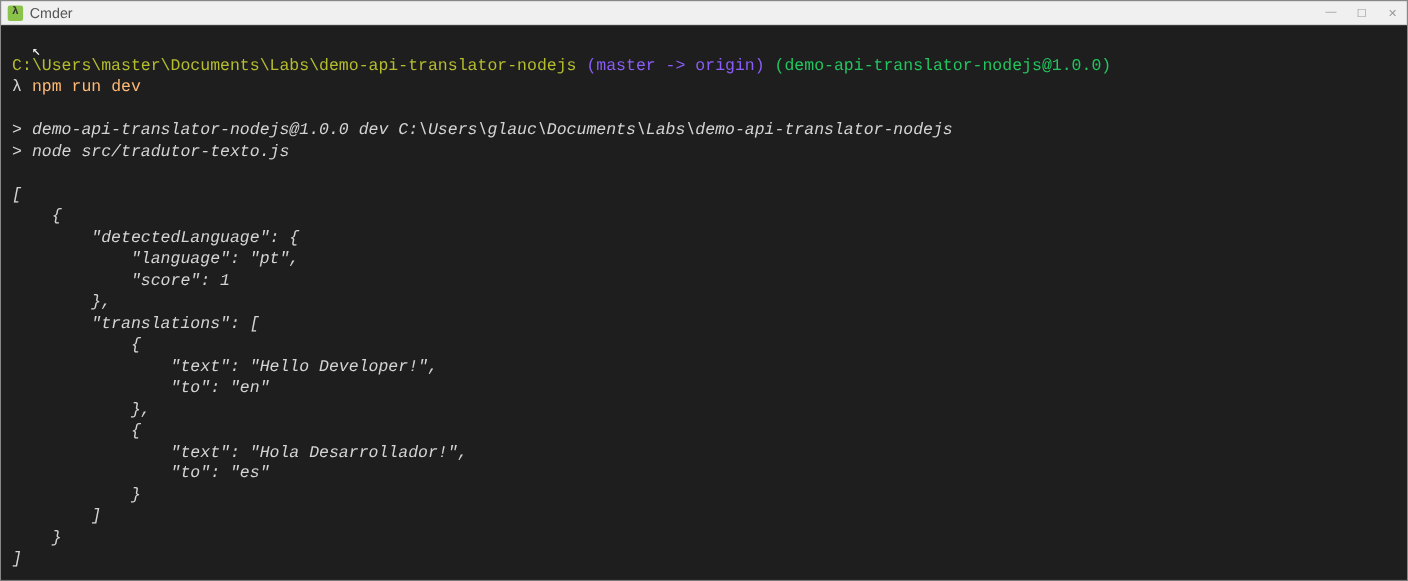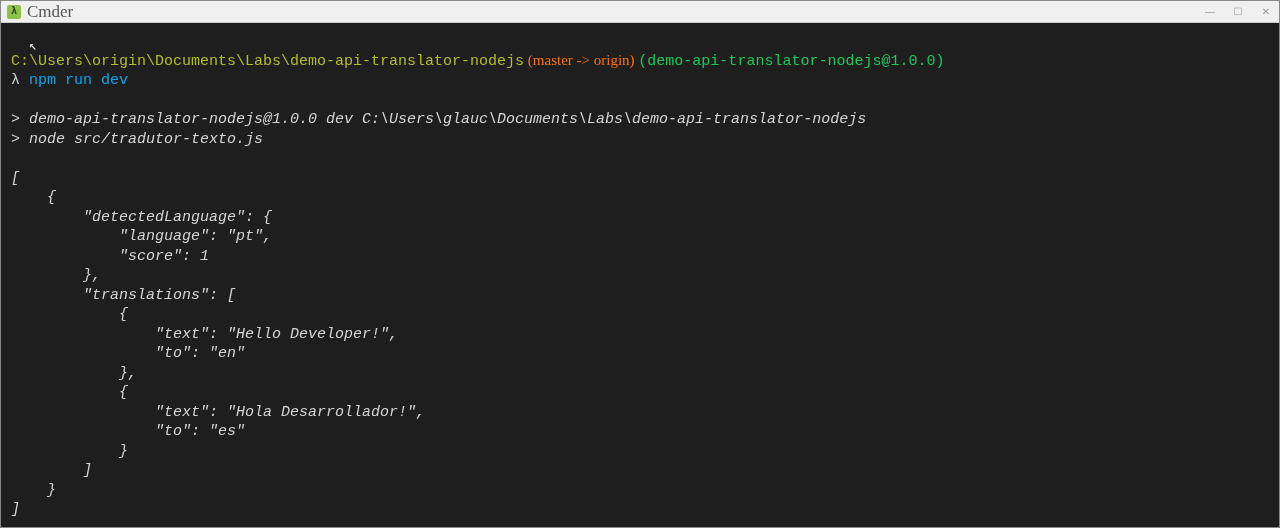--- a/index.html
+++ b/index.html
@@ -42,23 +42,23 @@
       background: #8bc34a;
       border-radius: 2px;
       display: flex;
       align-items: center;
       justify-content: center;
       font-size: 10px;
       font-weight: bold;
       color: #333;
     }
     .app-title {
-      font-size: 17px;
+      font-size: 13px;
       color: #555;
-      font-family: Liberation Serif, serif;
+      font-family: Liberation Sans, sans-serif;
     }
     .window-controls {
       display: flex;
       gap: 14px;
       align-items: center;
     }
     .window-control {
       font-size: 10px;
       color: #999;
       cursor: pointer;
@@ -74,31 +74,30 @@
       line-height: 19.5px;
       color: #d4d4d4;
       white-space: pre;
       overflow: hidden;
       position: relative;
     }
     .prompt-path {
       color: #b5bd2e;
     }
     .prompt-branch {
-      color: #f97316;
-      font-family: Liberation Serif, serif;
+      color: #8b5cf6;
     }
     .prompt-pkg {
       color: #22c55e;
     }
     .prompt-symbol {
       color: #d4d4d4;
     }
     .command {
-      color: #0ea5e9;
+      color: #fdba74;
     }
     .output-line {
       color: #d4d4d4;
       font-style: italic;
     }
     .cursor-pointer {
       position: absolute;
       top: 14px;
       left: 28px;
       font-size: 13px;
@@ -115,21 +114,21 @@
       <div class="app-icon">λ</div>
       <div class="app-title">Cmder</div>
     </div>
     <div class="window-controls">
       <div class="window-control">—</div>
       <div class="window-control">☐</div>
       <div class="window-control">✕</div>
     </div>
   </div>
   <div class="terminal">
-<span class="cursor-pointer">↖</span><span class="prompt-path">C:\Users\origin\Documents\Labs\demo-api-translator-nodejs</span><span class="prompt-branch"> (master -&gt; origin) </span><span class="prompt-pkg">(demo-api-translator-nodejs@1.0.0)</span>
+<span class="cursor-pointer">↖</span><span class="prompt-path">C:\Users\master\Documents\Labs\demo-api-translator-nodejs</span><span class="prompt-branch"> (master -&gt; origin) </span><span class="prompt-pkg">(demo-api-translator-nodejs@1.0.0)</span>
 <span class="prompt-symbol">λ </span><span class="command">npm run dev</span>
 
 <span class="output-line">&gt; demo-api-translator-nodejs@1.0.0 dev C:\Users\glauc\Documents\Labs\demo-api-translator-nodejs</span>
 <span class="output-line">&gt; node src/tradutor-texto.js</span>
 
 <span class="output-line">[</span>
 <span class="output-line">    {</span>
 <span class="output-line">        "detectedLanguage": {</span>
 <span class="output-line">            "language": "pt",</span>
 <span class="output-line">            "score": 1</span>

